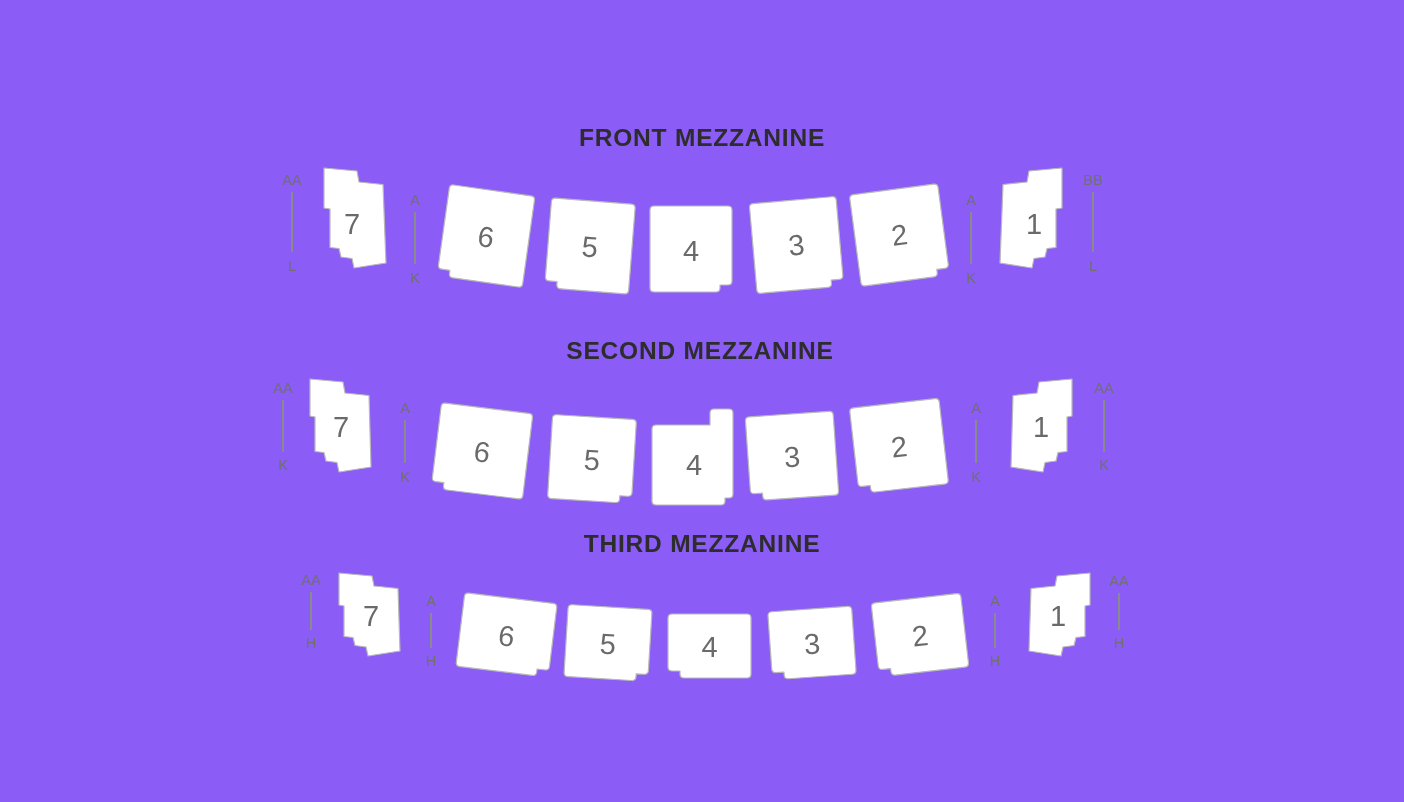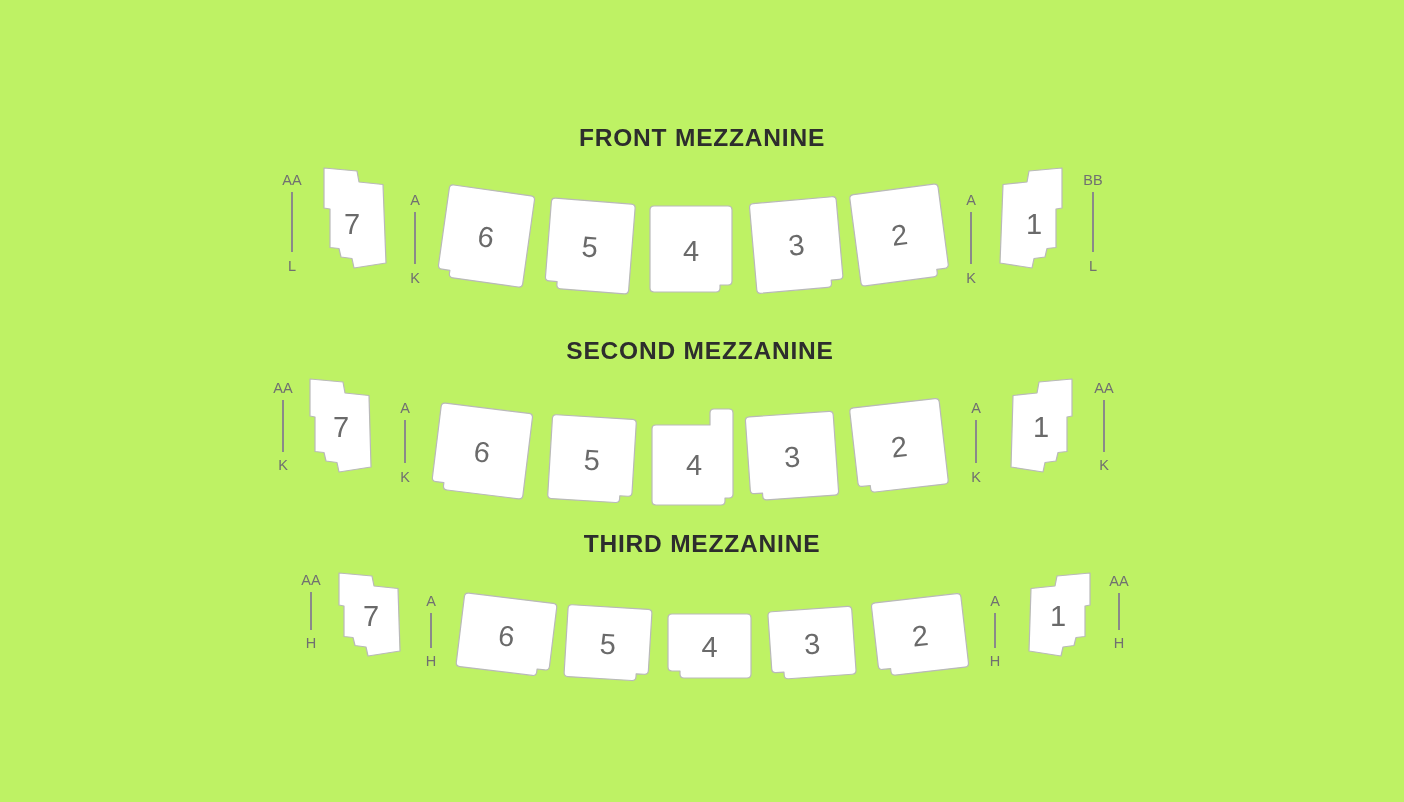--- a/index.html
+++ b/index.html
@@ -8,21 +8,21 @@
     background: #ffffff;
     width: 1404px;
     height: 802px;
     overflow: hidden;
     font-family: "Liberation Sans", sans-serif;
   }
   .stage {
     position: relative;
     width: 1404px;
     height: 802px;
-    background: #bef264;
+    background: #8b5cf6;
   }
   svg { display: block; }
   .lvl-title {
     font-family: "Liberation Sans", sans-serif;
     font-size: 24.5px;
     font-weight: 700;
     letter-spacing: 0.8px;
     fill: #2d2d2d;
   }
   .sec-shape {

